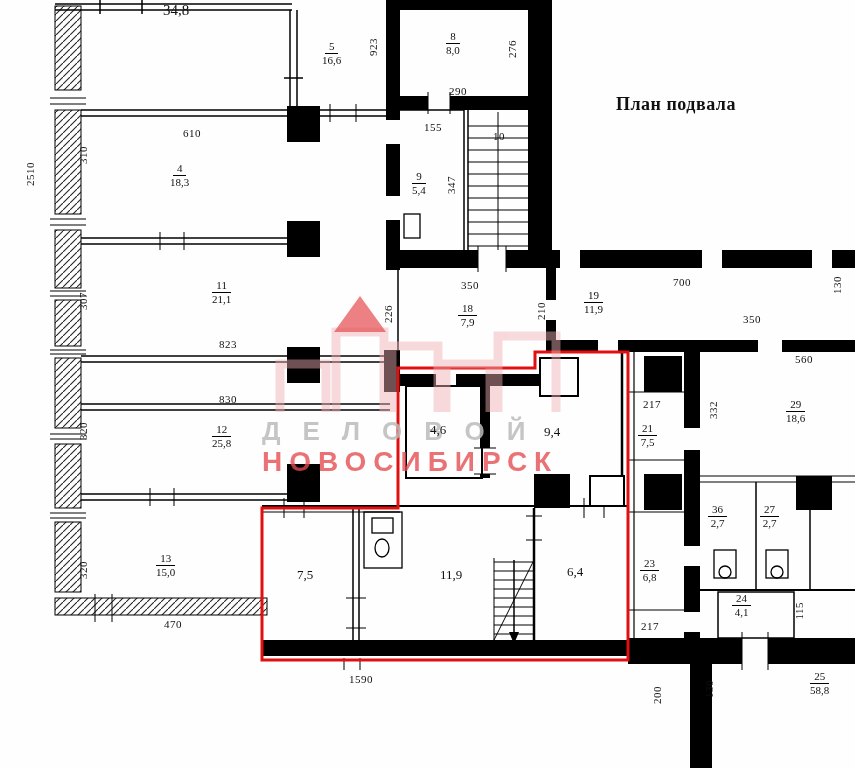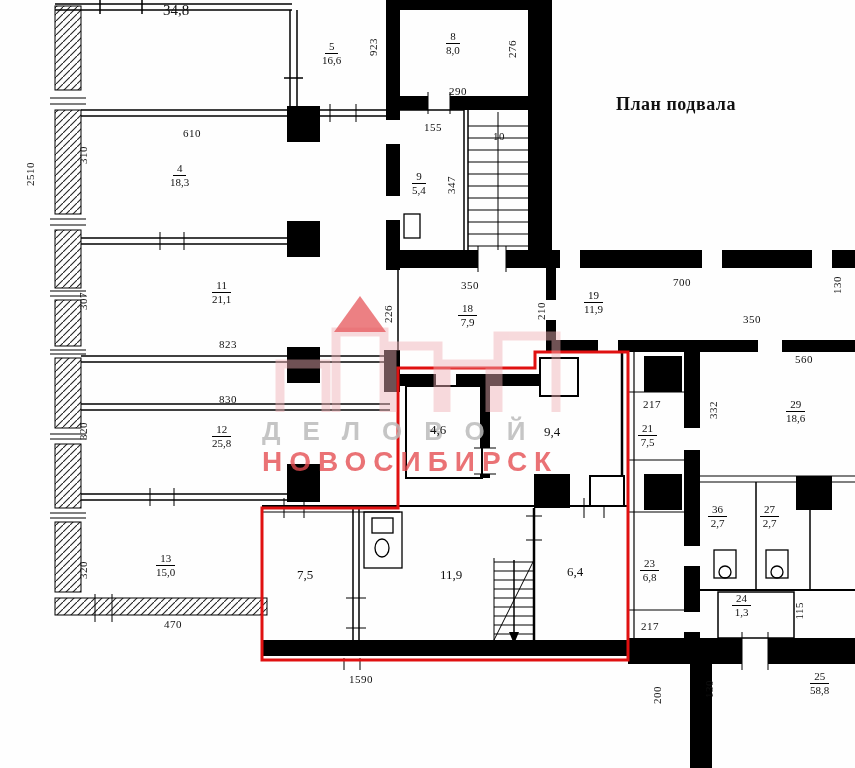--- a/index.html
+++ b/index.html
@@ -289,21 +289,21 @@
   <div class="room" style="left:212px;top:279px"><span class="rn">11</span><span class="ra">21,1</span></div>
   <div class="room" style="left:458px;top:302px"><span class="rn">18</span><span class="ra">7,9</span></div>
   <div class="room" style="left:584px;top:289px"><span class="rn">19</span><span class="ra">11,9</span></div>
   <div class="room" style="left:212px;top:423px"><span class="rn">12</span><span class="ra">25,8</span></div>
   <div class="room" style="left:786px;top:398px"><span class="rn">29</span><span class="ra">18,6</span></div>
   <div class="room" style="left:638px;top:422px"><span class="rn">21</span><span class="ra">7,5</span></div>
   <div class="room" style="left:708px;top:503px"><span class="rn">36</span><span class="ra">2,7</span></div>
   <div class="room" style="left:760px;top:503px"><span class="rn">27</span><span class="ra">2,7</span></div>
   <div class="room" style="left:156px;top:552px"><span class="rn">13</span><span class="ra">15,0</span></div>
   <div class="room" style="left:640px;top:557px"><span class="rn">23</span><span class="ra">6,8</span></div>
-  <div class="room" style="left:732px;top:592px"><span class="rn">24</span><span class="ra">1,3</span></div>
+  <div class="room" style="left:732px;top:592px"><span class="rn">24</span><span class="ra">4,1</span></div>
   <div class="room" style="left:810px;top:670px"><span class="rn">25</span><span class="ra">58,8</span></div>
 
   <div class="area-lbl" style="left:163px;top:2px;font-size:15px">34,8</div>
   <div class="area-lbl" style="left:430px;top:422px">4,6</div>
   <div class="area-lbl" style="left:544px;top:424px">9,4</div>
   <div class="area-lbl" style="left:297px;top:567px">7,5</div>
   <div class="area-lbl" style="left:440px;top:567px">11,9</div>
   <div class="area-lbl" style="left:567px;top:564px">6,4</div>
 
 </div>

